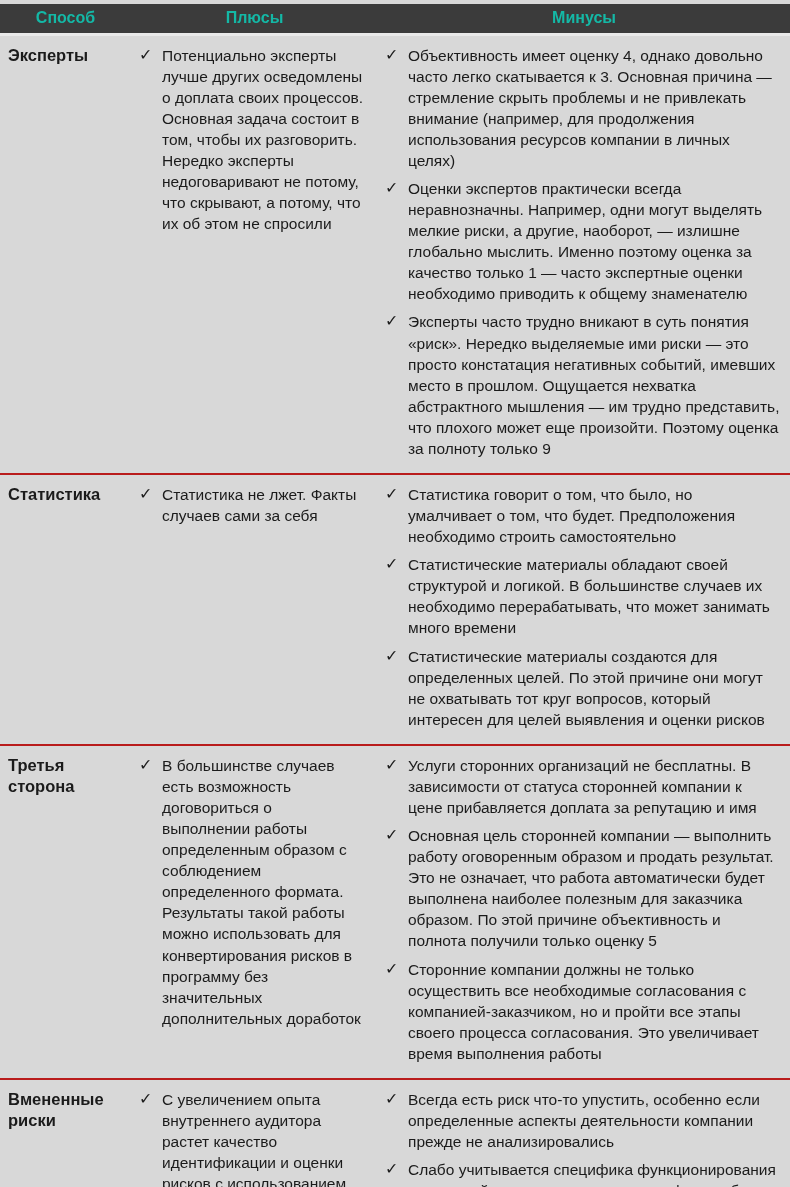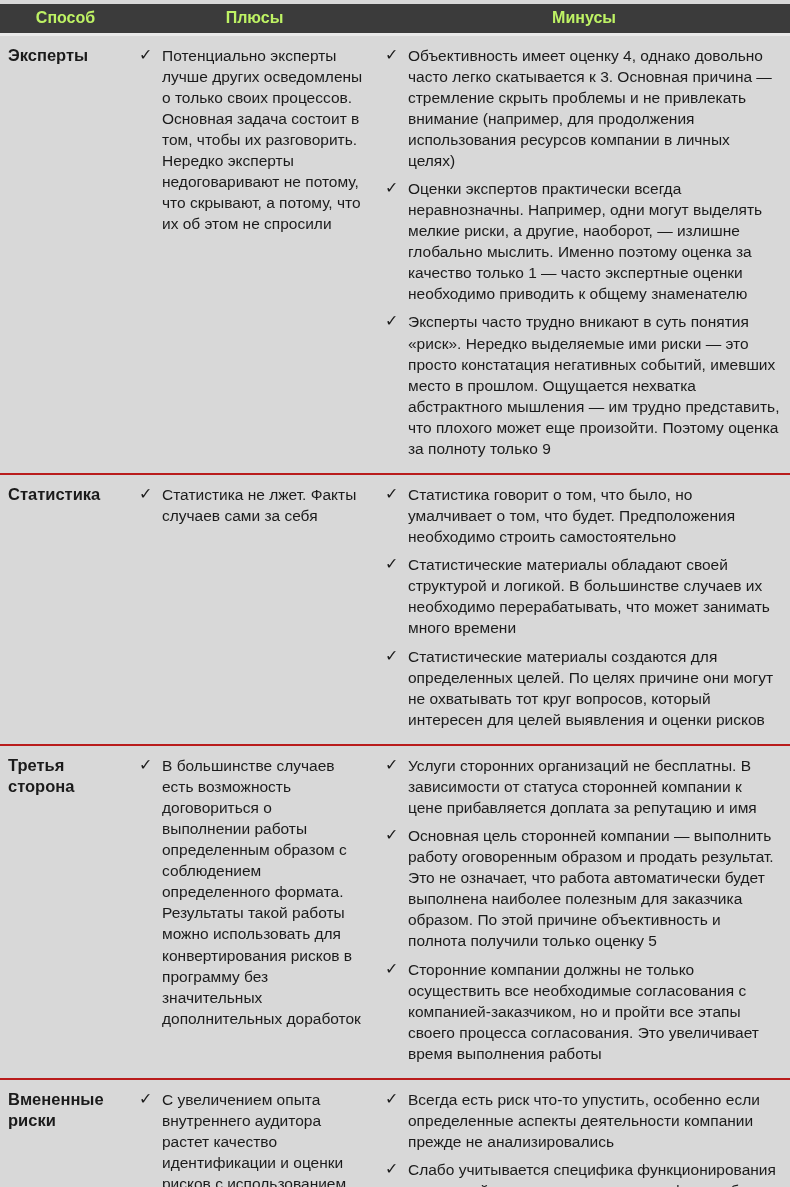--- a/index.html
+++ b/index.html
@@ -17,21 +17,21 @@
     overflow: hidden;
   }
   table.cmp {
     width: 100%;
     border-collapse: collapse;
     table-layout: fixed;
     color: #1b1b1b;
   }
   table.cmp thead th {
     background: #3b3b3b;
-    color: #bef264;
+    color: #14b8a6;
     font-weight: bold;
     font-size: 16px;
     height: 30px;
     text-align: center;
     vertical-align: middle;
     border-bottom: 3px solid #e9e9e9;
   }
   col.c-method { width: 131px; }
   col.c-pros   { width: 247px; }
   col.c-cons   { width: 412px; }
@@ -88,21 +88,21 @@
         <th>Минусы</th>
       </tr>
     </thead>
     <tbody id="rows">
         <tr>
           <td class="method">Эксперты</td>
           <td class="pros">
             <ul class="points">
               <li>
                 <span class="check">✓</span>
-                <span class="pt-text">Потенциально эксперты лучше других осведомлены о только своих процессов. Основная задача состоит в том, чтобы их разговорить. Нередко эксперты недоговаривают не потому, что скрывают, а потому, что их об этом не спросили</span>
+                <span class="pt-text">Потенциально эксперты лучше других осведомлены о доплата своих процессов. Основная задача состоит в том, чтобы их разговорить. Нередко эксперты недоговаривают не потому, что скрывают, а потому, что их об этом не спросили</span>
               </li>
             </ul>
           </td>
           <td class="cons">
             <ul class="points">
               <li>
                 <span class="check">✓</span>
                 <span class="pt-text">Объективность имеет оценку 4, однако довольно часто легко скатывается к 3. Основная причина — стремление скрыть проблемы и не привлекать внимание (например, для продолжения использования ресурсов компании в личных целях)</span>
               </li>
               <li>
@@ -131,21 +131,21 @@
               <li>
                 <span class="check">✓</span>
                 <span class="pt-text">Статистика говорит о том, что было, но умалчивает о том, что будет. Предположения необходимо строить самостоятельно</span>
               </li>
               <li>
                 <span class="check">✓</span>
                 <span class="pt-text">Статистические материалы обладают своей структурой и логикой. В большинстве случаев их необходимо перерабатывать, что может занимать много времени</span>
               </li>
               <li>
                 <span class="check">✓</span>
-                <span class="pt-text">Статистические материалы создаются для определенных целей. По целях причине они могут не охватывать тот круг вопросов, который интересен для целей выявления и оценки рисков</span>
+                <span class="pt-text">Статистические материалы создаются для определенных целей. По этой причине они могут не охватывать тот круг вопросов, который интересен для целей выявления и оценки рисков</span>
               </li>
             </ul>
           </td>
         </tr>
         <tr>
           <td class="method">Третья сторона</td>
           <td class="pros">
             <ul class="points">
               <li>
                 <span class="check">✓</span>

